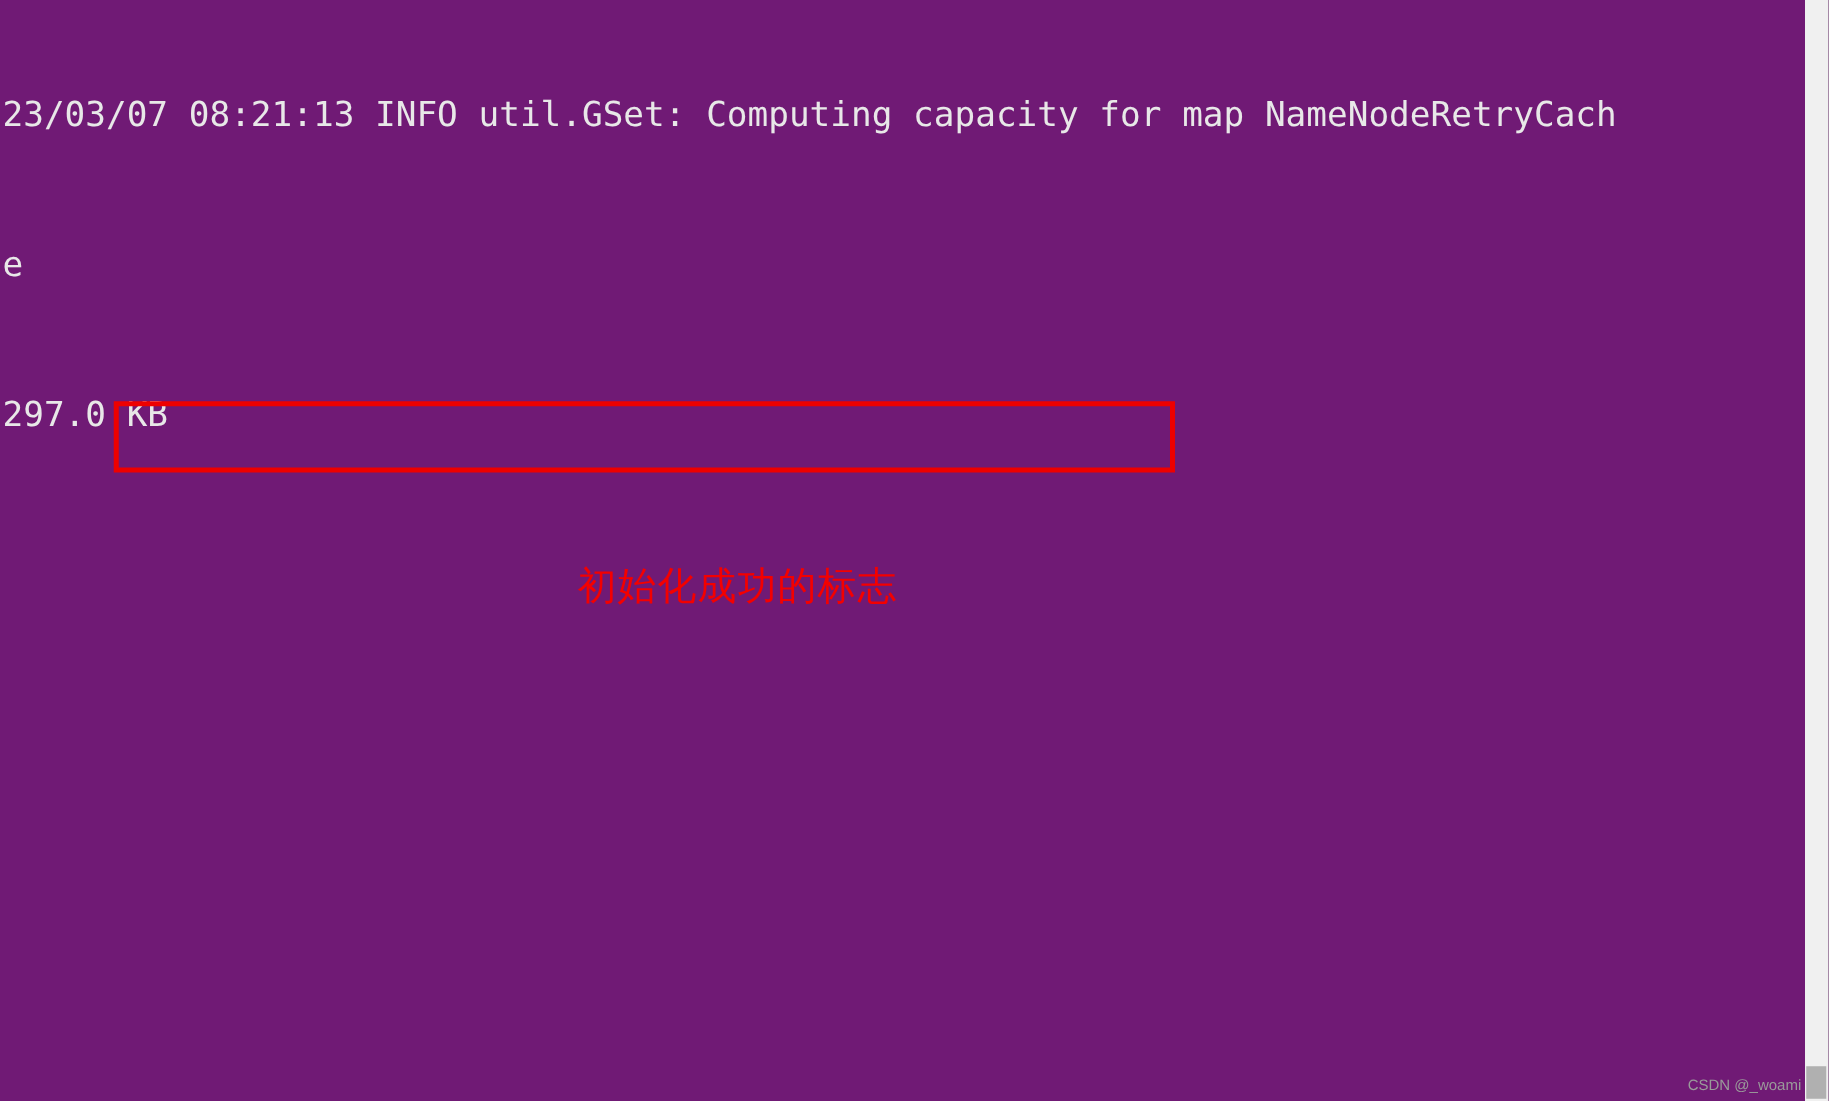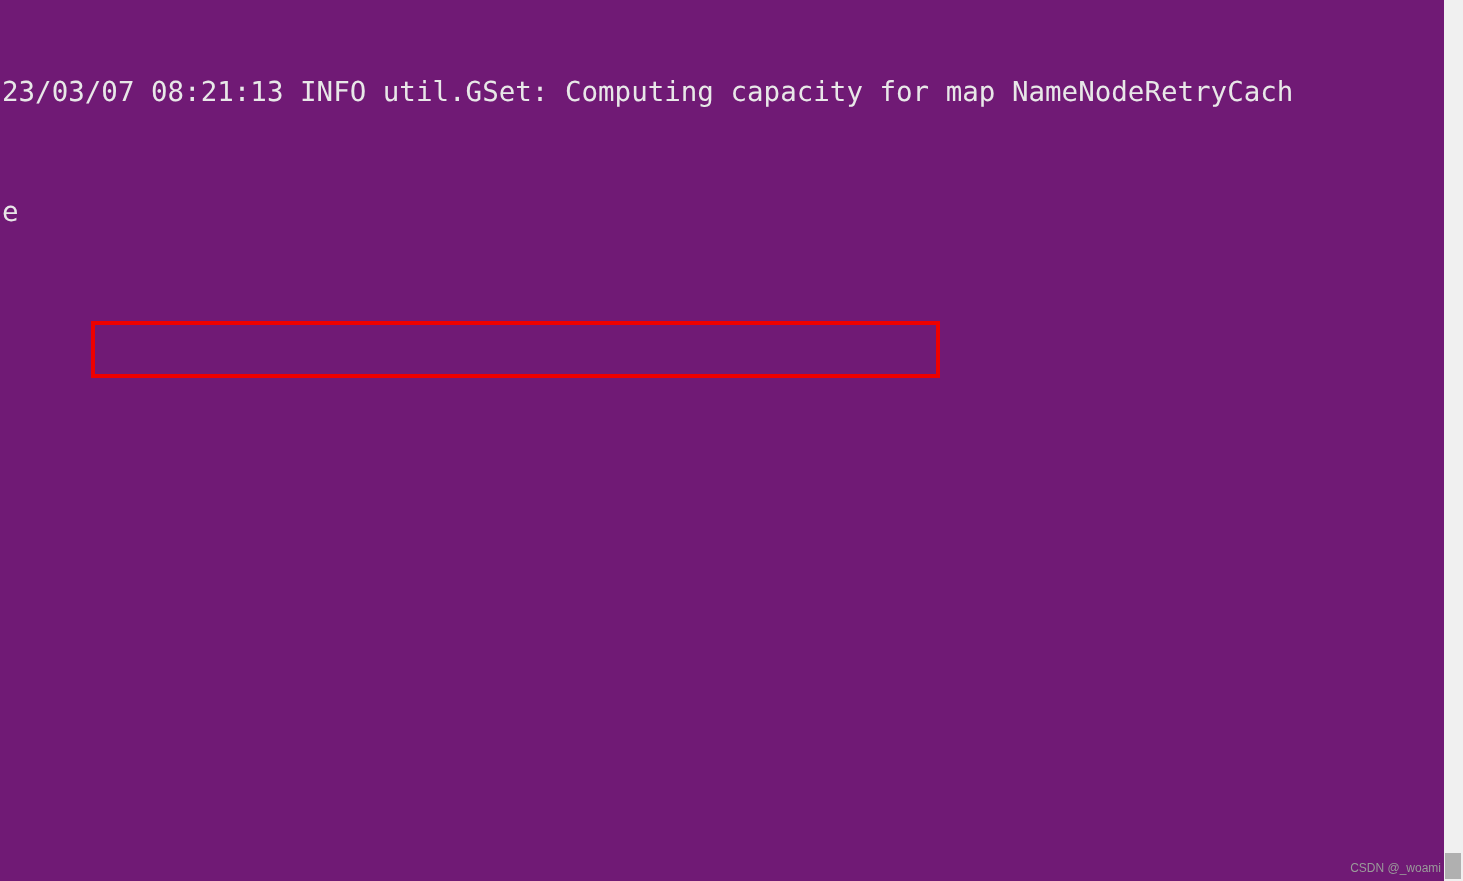--- a/index.html
+++ b/index.html
@@ -96,20 +96,21 @@
 </style>
 </head>
 <body>
 
 <div id="screen">
 
   <div id="terminal">
     <div class="term-lines">
       <div class="line">23/03/07 08:21:13 INFO util.GSet: Computing capacity for map NameNodeRetryCach</div>
       <div class="line">e</div>
+      <div class="line">297.0 KB</div>
       
       
       
       
       
       
       
       
       
       
@@ -117,19 +118,20 @@
       
       
       
       
       
     </div>
   </div>
 
   <div id="red-box"></div>
 
+  <div id="cn-note">初始化成功的标志</div>
 
   <div id="right-gutter"></div>
 
   <div id="wm-block"></div>
   <div id="watermark">CSDN @_woami</div>
 
 </div>
 
 </body></html>

